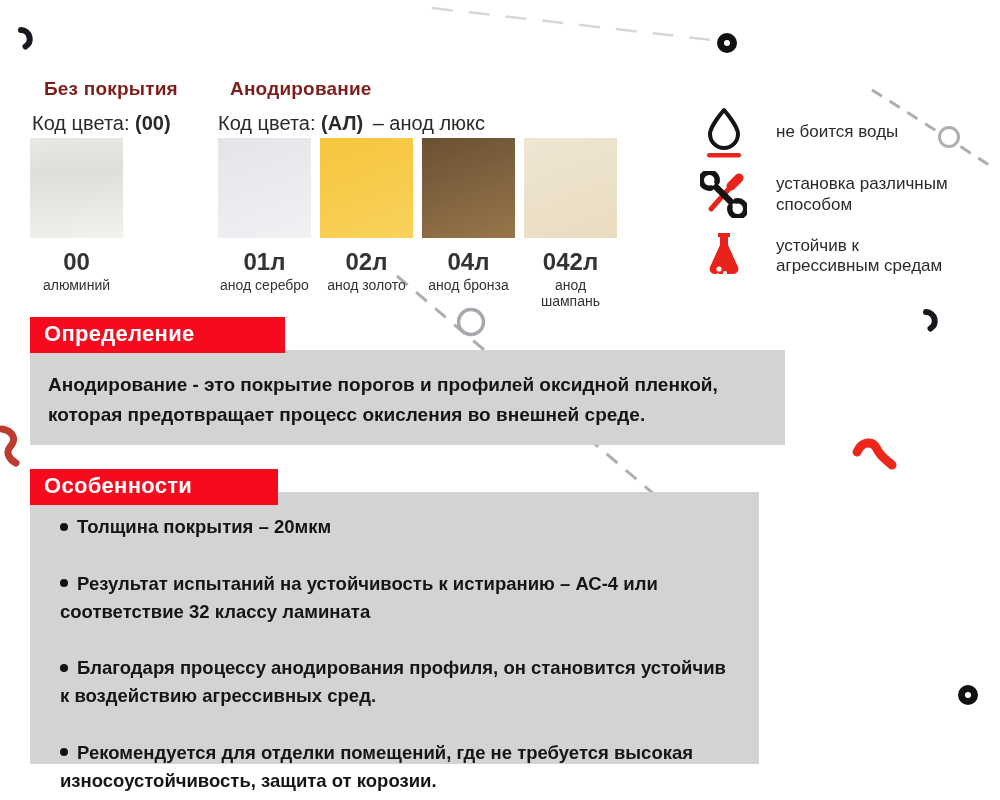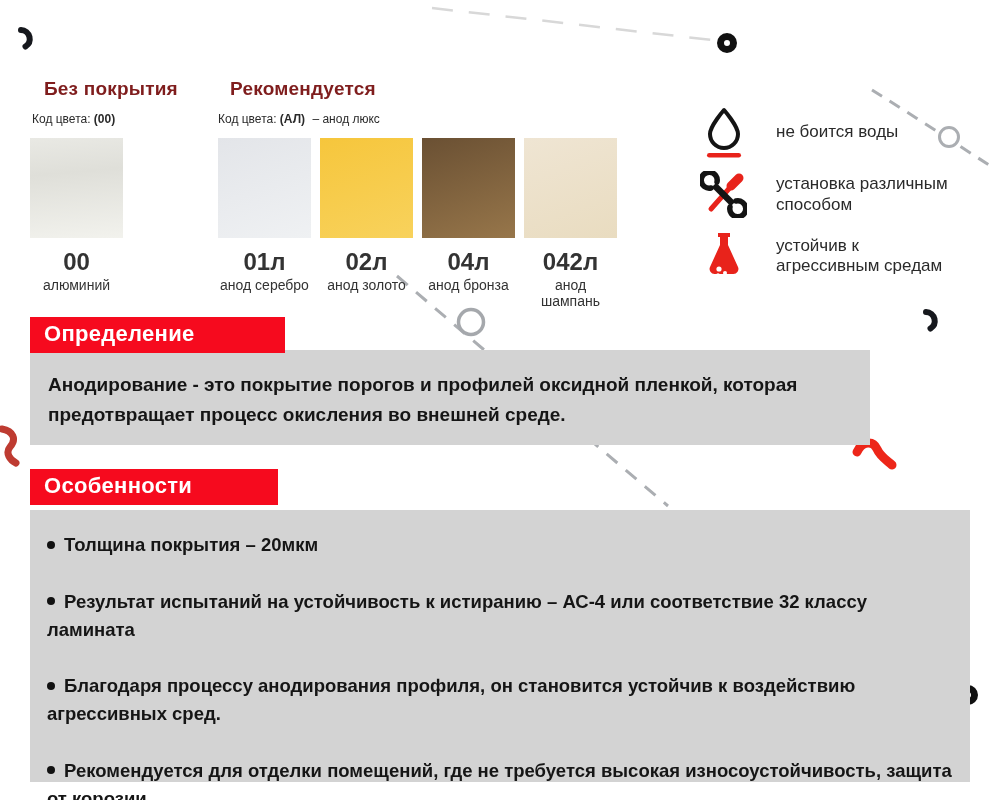--- a/index.html
+++ b/index.html
@@ -8,21 +8,21 @@
     font-family:"Liberation Sans","DejaVu Sans",sans-serif;color:#1e1e1e;
     --red:#F60A1E; --red-icon:#E8231B; --gray:#D3D3D3;
   }
   .deco{position:absolute;inset:0;z-index:0;pointer-events:none;}
 
   
   .hdr{position:absolute;top:66px;z-index:2;}
   #hdr-no-coating{left:32px;}
   #hdr-anodizing{left:218px;}
   .hdr h1{margin:12px;font-size:19px;font-weight:bold;color:#7f1d1d;letter-spacing:.2px;}
-  .hdr .code{margin-top:5px;font-size:12px;color:#2a2a2a;}
+  .hdr .code{margin-top:5px;font-size:20px;color:#2a2a2a;}
   .hdr .code b{font-weight:bold;}
   .hdr .code .sfx{margin-left:4px;}
 
   
   .sw-group{position:absolute;top:138px;display:flex;gap:9px;z-index:2;}
   #sw-group-1{left:30px;}
   #sw-group-2{left:218px;}
   .swatch{width:93px;text-align:center;}
   .chip{width:93px;height:100px;}
   .sw-code{margin-top:10px;font-size:24px;font-weight:bold;color:#333;}
@@ -36,23 +36,23 @@
   #benefit-1 p{width:190px;}
   #benefit-2 p{width:205px;}
   #benefit-3 p{width:175px;}
 
   
   .banner{position:absolute;left:30px;z-index:2;background:var(--red);color:#fff;
     font-weight:bold;font-size:22px;padding:4px 14px 6px;box-sizing:border-box;letter-spacing:.3px;}
   #def-banner{top:317px;width:255px;}
   #feat-banner{top:469px;width:248px;}
   .panel{position:absolute;left:30px;z-index:1;background:var(--gray);box-sizing:border-box;}
-  #def-panel{top:350px;width:840px;height:95px;padding:20px 18px;}
+  #def-panel{top:350px;width:755px;height:95px;padding:20px 18px;}
   #def-panel p{margin:0;font-size:19px;font-weight:bold;line-height:1.6;color:#151515;}
-  #feat-panel{top:510px;width:940px;height:272px;padding:21px 17px;}
+  #feat-panel{top:492px;width:729px;height:272px;padding:21px 30px;}
   #bullet-list{list-style:none;margin:0;padding:0;}
   .bullet{font-size:18.5px;font-weight:bold;line-height:1.5;color:#151515;margin-bottom:29px;}
   .bullet:last-child{margin-bottom:0;}
   .dot{display:inline-block;width:8px;height:8px;border-radius:50%;background:#111;
     margin-right:9px;vertical-align:middle;margin-bottom:3px;}
 </style>
 </head>
 <body>
 
 <div class="canvas" style="--red: #F60A1E; --red-icon: #E8231B; --gray: #D3D3D3;">
@@ -82,21 +82,21 @@
 
   <section class="hdr" id="hdr-no-coating">
     <h1>Без покрытия</h1>
     <div class="code">
       <span>Код цвета:</span>
       <b>(00)</b>
     </div>
   </section>
 
   <section class="hdr" id="hdr-anodizing">
-    <h1>Рекомендуется</h1>
+    <h1>Анодирование</h1>
     <div class="code">
       <span>Код цвета:</span>
       <b>(АЛ)</b>
       <span class="sfx">– анод люкс</span>
     </div>
   </section>
 
   <div class="sw-group" id="sw-group-1">
   <div class="swatch">
     <div class="chip" style="background: linear-gradient(175deg, rgb(233, 233, 228), rgb(223, 223, 217) 35%, rgb(242, 242, 237));"></div>

